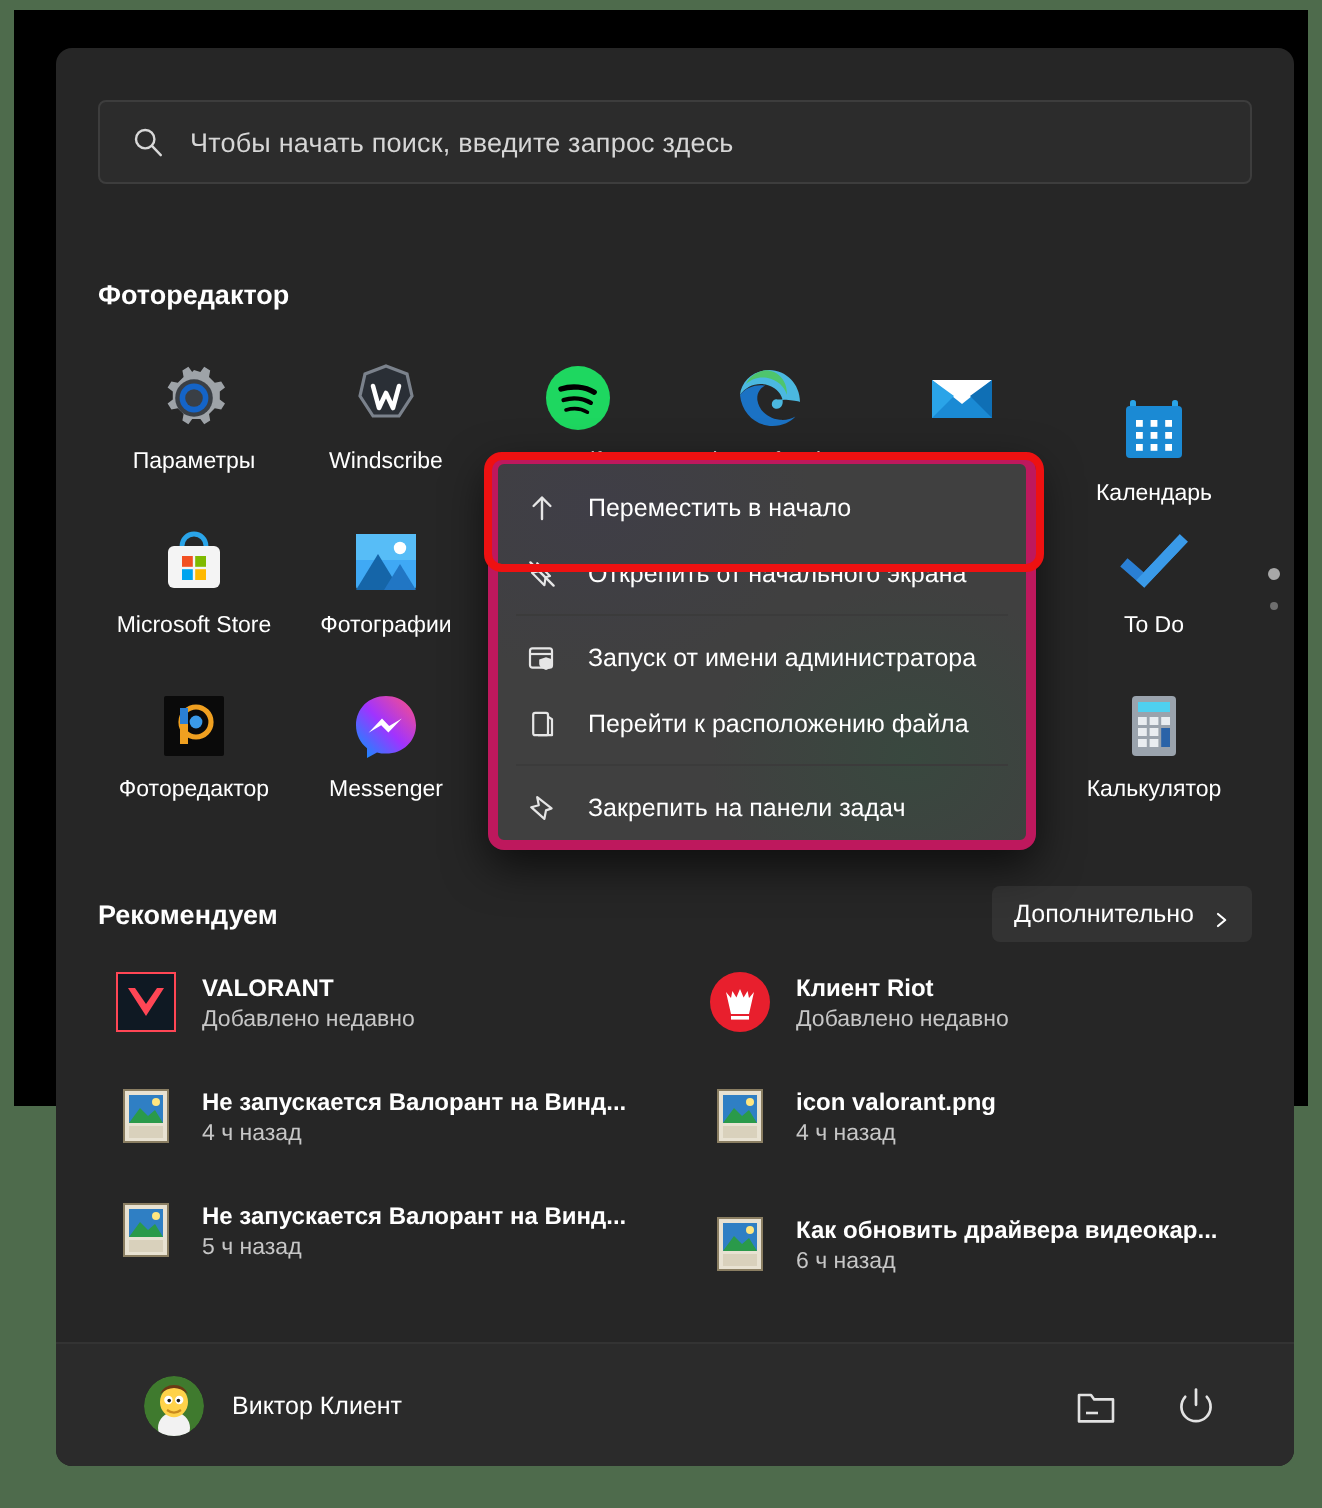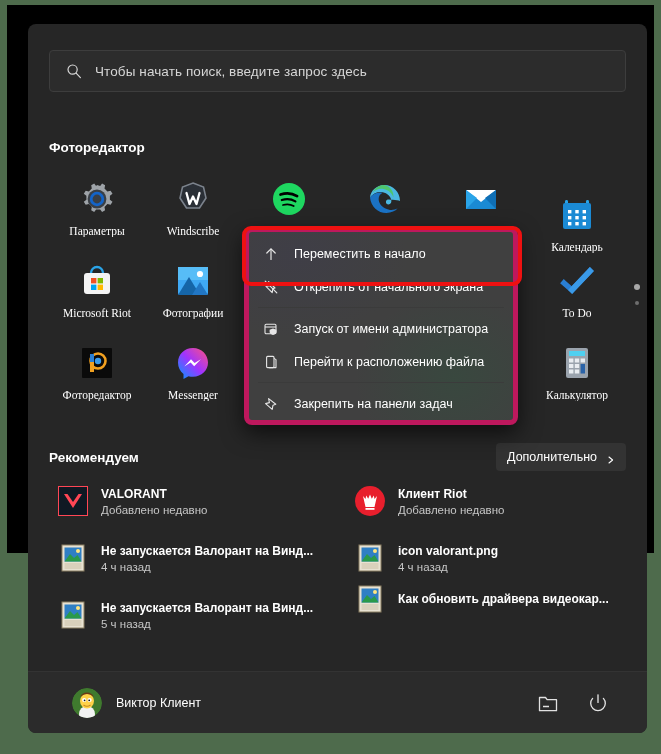--- a/index.html
+++ b/index.html
@@ -66,21 +66,21 @@
     position: absolute; width: 92px; height: 82px;
     display: flex; flex-direction: column;
     align-items: center; justify-content: flex-start;
     border-radius: 5px;
     cursor: pointer;
   }
   .pin .ico { width: 36px; height: 36px; margin-top: 9px; }
   .pin .lbl {
     margin-top: 8px; font-size: 11.5px; color: #ffffff;
     width: 92px; text-align: center;
-    white-space: nowrap; overflow: hidden; font-family: Liberation Serif, serif;
+    white-space: nowrap; overflow: hidden;
   }
   
   .dots { position: absolute; right: 5px; top: 112px; width: 10px; }
   .dot { border-radius: 50%; background: #9a9a9a; margin: 0 auto 11px; }
   .dot.a { width: 6px; height: 6px; background: #a8a8a8; }
   .dot.b { width: 4px; height: 4px; background: #6e6e6e; }
   
   #rec { position: absolute; left: 21px; top: 452px; width: 577px; }
   .rec-item {
     position: absolute; width: 280px; height: 50px;
@@ -254,21 +254,21 @@
           <span class="ico">
             <svg viewBox="0 0 36 36" width="36" height="36">
               <path d="M12 10 a6 6 0 0 1 12 0" fill="none" stroke="#2aa4e8" stroke-width="2.4"></path>
               <rect x="5" y="10" width="26" height="21" rx="3" fill="#f4f4f4"></rect>
               <rect x="12" y="15" width="5.4" height="5.4" fill="#f25022"></rect>
               <rect x="18.6" y="15" width="5.4" height="5.4" fill="#7fba00"></rect>
               <rect x="12" y="21.6" width="5.4" height="5.4" fill="#00a4ef"></rect>
               <rect x="18.6" y="21.6" width="5.4" height="5.4" fill="#ffb900"></rect>
             </svg>
           </span>
-          <span class="lbl">Microsoft Riot</span>
+          <span class="lbl">Microsoft Store</span>
         </div>
 
         <div class="pin" style="left:98px;top:82px">
           <span class="ico">
             <svg viewBox="0 0 36 36" width="36" height="36">
               <rect x="3" y="4" width="30" height="28" rx="2" fill="#3fa9f5"></rect>
               <rect x="3" y="4" width="30" height="13" fill="#57bdf7"></rect>
               <circle cx="25" cy="11" r="3.1" fill="#ffffff"></circle>
               <path d="M3 32 L14 14 L25 32 Z" fill="#1565a8"></path>
               <path d="M17 32 L25 19 L33 32 Z" fill="#2176c4"></path>
@@ -437,32 +437,33 @@
               <circle cx="20" cy="8" r="2" fill="#ffe680"></circle>
               <rect x="6.5" y="20" width="17" height="6" fill="#d9d1bc"></rect>
             </svg>
           </span>
           <span class="rec-txt">
             <span class="rec-t" style="display:block">Не запускается Валорант на Винд...</span>
             <span class="rec-s" style="display:block">5 ч назад</span>
           </span>
         </div>
 
-        <div class="rec-item" style="left:297px;top:98px">
+        <div class="rec-item" style="left:297px;top:121px">
           <span class="rec-ico">
             <svg viewBox="0 0 30 30" width="30" height="30">
               <rect x="4" y="2" width="22" height="26" fill="#e8e2d2" stroke="#8a7e62" stroke-width="1"></rect>
               <rect x="6.5" y="4.5" width="17" height="14" fill="#2f7fc4"></rect>
               <path d="M6.5 18.5 L12 11 L16 15 L19.5 12 L23.5 18.5 Z" fill="#2a9a4a"></path>
               <circle cx="20" cy="8" r="2" fill="#ffe680"></circle>
               <rect x="6.5" y="20" width="17" height="6" fill="#d9d1bc"></rect>
             </svg>
           </span>
           <span class="rec-txt">
             <span class="rec-t" style="display:block">Как обновить драйвера видеокар...</span>
+            <span class="rec-s" style="display:block">6 ч назад</span>
           </span>
         </div>
       </div>
 
       <div id="footer">
         <div class="user">
           <span class="avatar">
             <svg viewBox="0 0 30 30" width="30" height="30">
               <circle cx="15" cy="15" r="15" fill="#3f7a2e"></circle>
               <circle cx="15" cy="26" r="8" fill="#f2f2f2"></circle>

